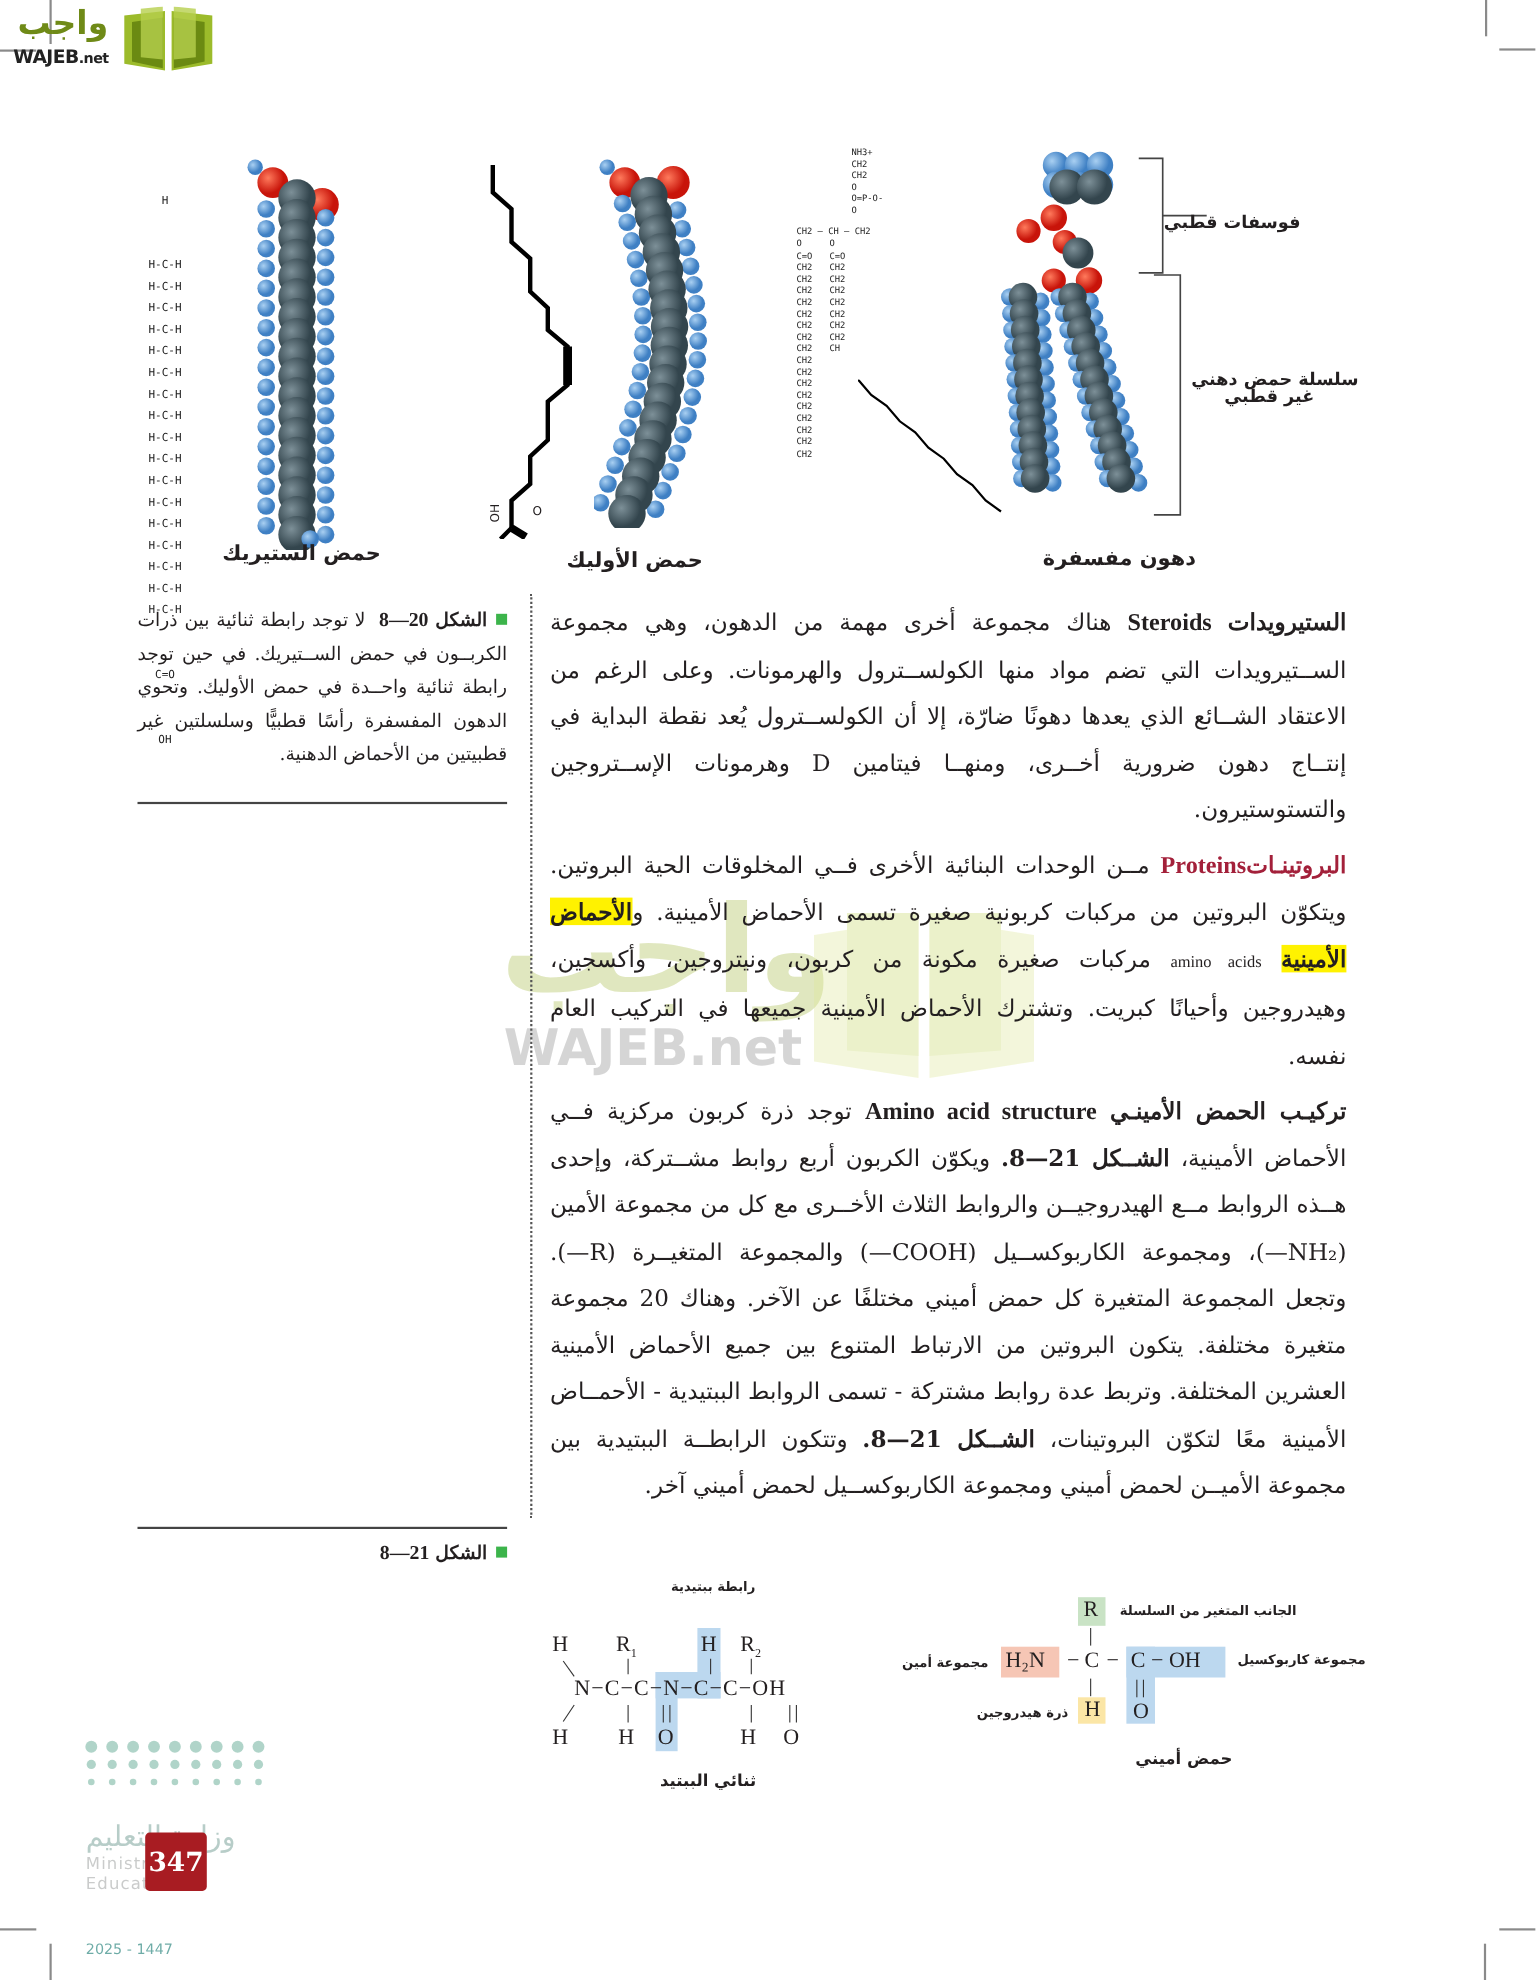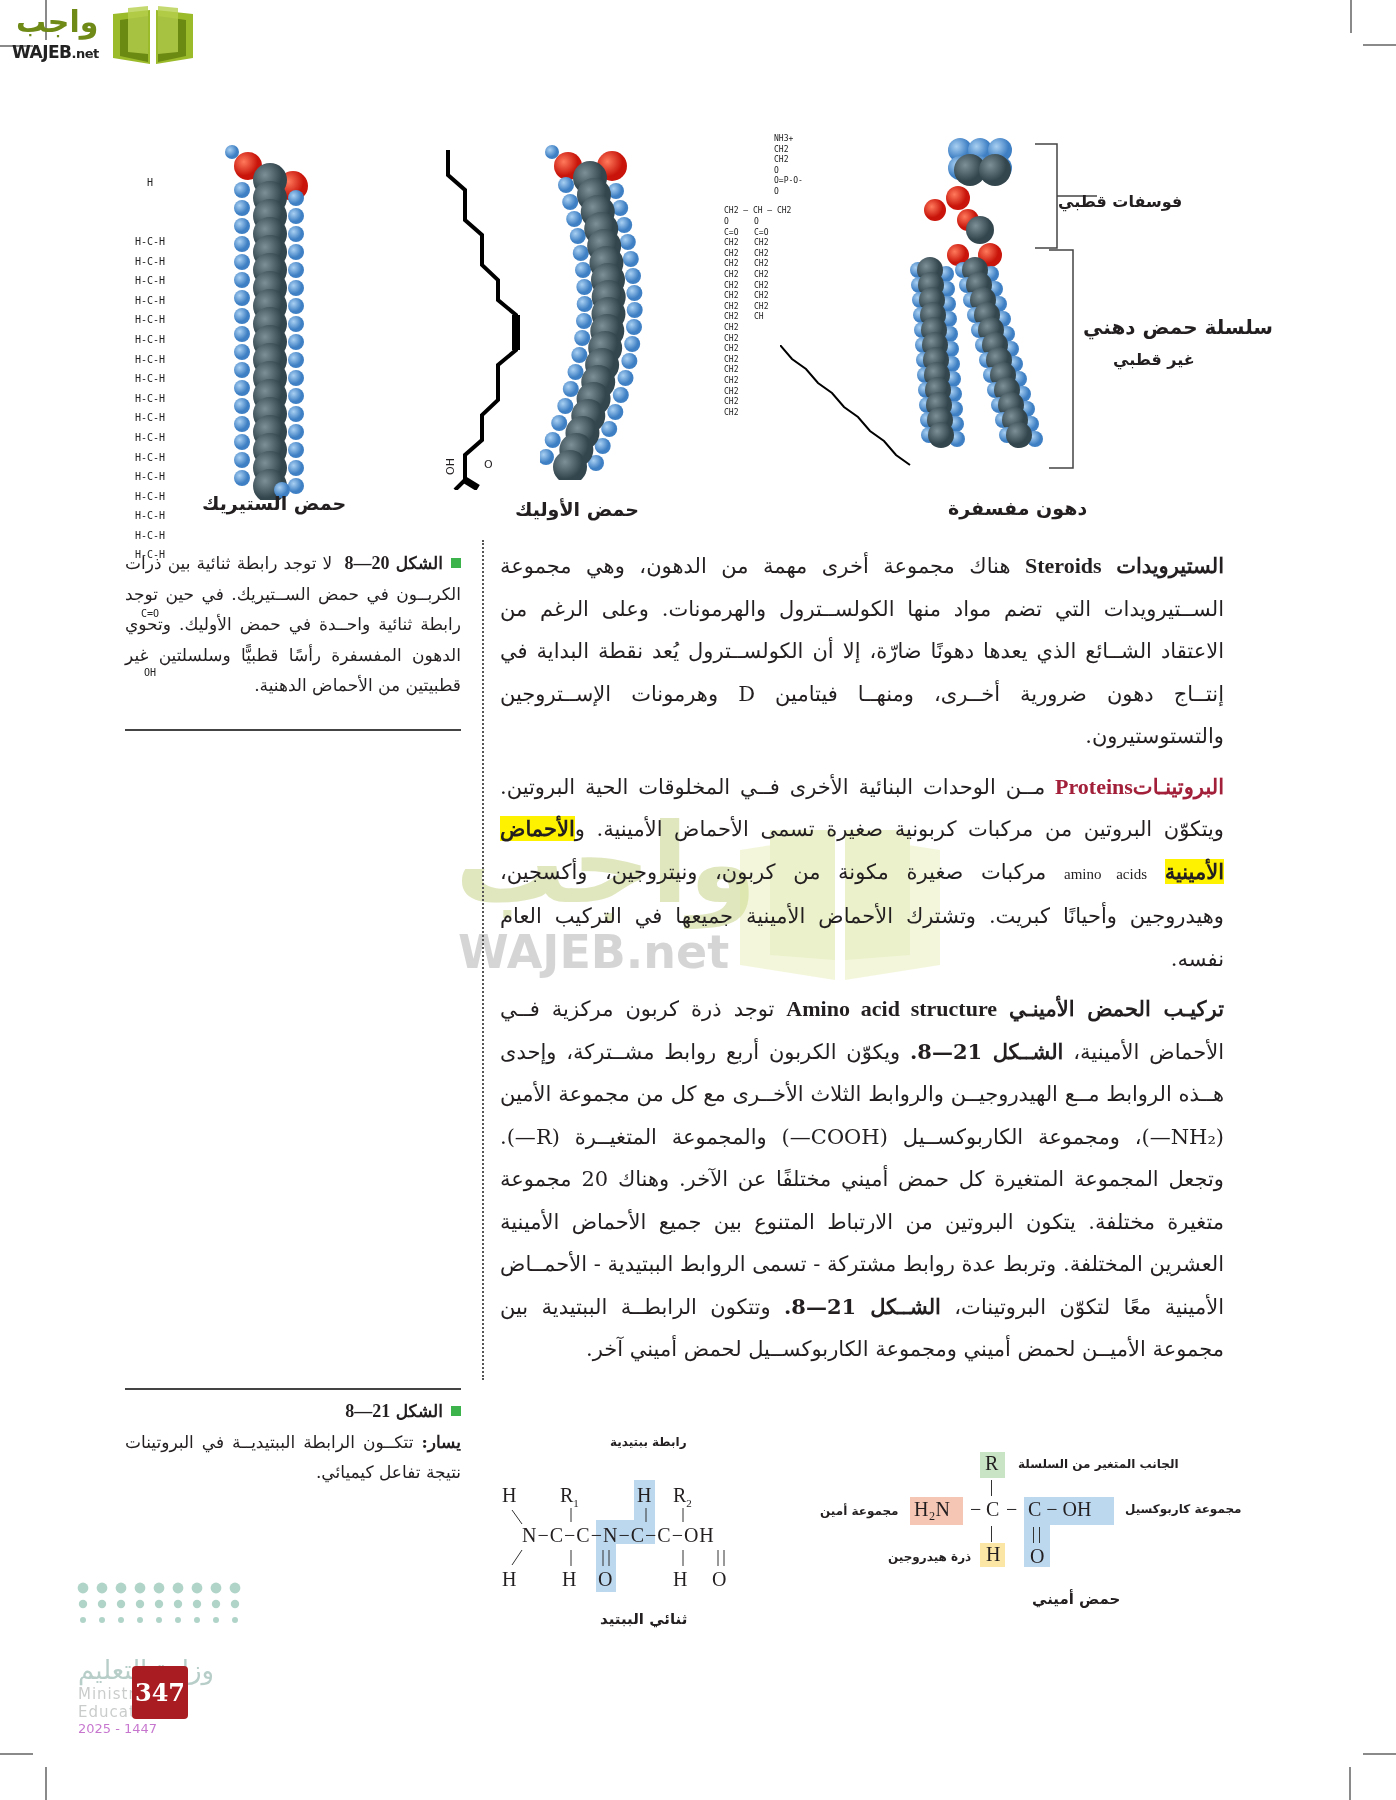--- a/index.html
+++ b/index.html
@@ -45,21 +45,21 @@
   .cyan { color:#1b8fb0; }
   
   .chem { position:absolute; font-family:"Liberation Serif", serif; font-size:20px; color:#231f20; }
   .box { position:absolute; }
   .chem-lbl { position:absolute; font-family:"DejaVu Sans", sans-serif; font-size:12px; font-weight:bold; direction:rtl; white-space:nowrap; color:#231f20; }
   .chem-title { position:absolute; font-family:"DejaVu Sans", sans-serif; font-size:15px; font-weight:bold; direction:rtl; white-space:nowrap; }
   
   .ministry { position:absolute; left:78px; top:1655px; width:170px; color:#9ab8b2; font-family:"DejaVu Sans", sans-serif; }
   .ministry .ar { font-size:26px; direction:rtl; text-align:left; opacity:0.7; }
   .ministry .en { font-size:15px; letter-spacing:1px; opacity:0.6; color:#a7aaa9; }
-  .ministry .yr { font-size:13px; opacity:0.6; color:#a21caf; }
+  .ministry .yr { font-size:13px; opacity:0.6; color:#0f766e;margin-top:44px; }
   .page-num { position:absolute; left:132px; top:1666px; width:56px; height:53px; background:#a81c22; border-radius:4px;
               color:#fff; font-family:"DejaVu Serif", serif; font-weight:bold; font-size:24px; text-align:center; line-height:53px; }
   .dots { position:absolute; left:75px; top:1580px; width:175px; height:55px; }
 </style>
 </head>
 <body>
 
 <div class="crop" style="left:1350px;top:0;width:2px;height:33px"></div>
 <div class="crop" style="left:1363px;top:44px;width:33px;height:2px"></div>
 <div class="crop" style="left:1363px;top:1753px;width:33px;height:2px"></div>
@@ -346,21 +346,21 @@
         <circle cx="119" cy="305" r="13" fill="url(#gC)"></circle>
       </g>
   </svg>
 
   <svg class="molecule" style="left:915px;top:10px" width="70" height="330" viewBox="0 0 70 330">
     <polyline points="0,4 22,4 22,108 0,108" fill="none" stroke="#444" stroke-width="1.5"></polyline>
     <line x1="22" y1="56" x2="62" y2="56" stroke="#444" stroke-width="1.5"></line>
     <polyline points="14,110 38,110 38,328 14,328" fill="none" stroke="#444" stroke-width="1.5"></polyline>
   </svg>
   <div class="fig-label" style="left:938px;top:62px;font-size:16px">فوسفات قطبي</div>
-  <div class="fig-label" style="left:963px;top:185px;font-size:20px">سلسلة حمض دهني</div>
+  <div class="fig-label" style="left:963px;top:205px;font-size:16px">سلسلة حمض دهني</div>
   <div class="fig-label" style="left:993px;top:220px;font-size:16px">غير قطبي</div>
   <div class="fig-label" style="left:828px;top:367px">دهون مفسفرة</div>
 </div>
 
 <div class="side" style="top:548px">
   <p>
     <span class="sq"></span><b>الشكل</b>
     <span class="fig-num" style="unicode-bidi:isolate" dir="ltr">8—20</span>
     &nbsp;<span>لا توجد رابطة ثنائية بين ذرات الكربــون في حمض الســتيريك. في حين توجد رابطة ثنائية واحــدة في حمض الأوليك. وتحوي الدهون المفسفرة رأسًا قطبيًّا وسلسلتين غير قطبيتين من الأحماض الدهنية.</span>
   </p>
@@ -392,21 +392,20 @@
     <span>ويكوّن الكربون أربع روابط مشــتركة، وإحدى هــذه الروابط مــع الهيدروجيــن والروابط الثلاث الأخــرى مع كل من مجموعة الأمين (NH₂—)، ومجموعة الكاربوكســيل (COOH—) والمجموعة المتغيــرة (R—). وتجعل المجموعة المتغيرة كل حمض أميني مختلفًا عن الآخر. وهناك 20 مجموعة متغيرة مختلفة. يتكون البروتين من الارتباط المتنوع بين جميع الأحماض الأمينية العشرين المختلفة. وتربط عدة روابط مشتركة - تسمى الروابط الببتيدية - الأحمــاض الأمينية معًا لتكوّن البروتينات،</span>
     <b>الشــكل 21—8.</b>
     <span>وتتكون الرابطــة الببتيدية بين مجموعة الأميــن لحمض أميني ومجموعة الكاربوكســيل لحمض أميني آخر.</span>
   </p>
 </div>
 
 <div class="rule" style="left:125px;top:1388px;width:336px"></div>
 <div class="side" style="top:1396px">
   <p><span class="sq"></span><b>الشكل</b>
      <span class="fig-num" dir="ltr" style="unicode-bidi:isolate">8—21</span></p>
-  <p><b>يسار:</b> <span>تتكــون الرابطة الببتيديــة في البروتينات نتيجة تفاعل كيميائي.</span></p>
 </div>
 
 <div class="abs" style="left:810px;top:1440px;width:440px;height:180px;">
   <div class="box" style="left:170px;top:12px;width:25px;height:26px;background:#c9e3c5"></div>
   <div class="box" style="left:100px;top:57px;width:53px;height:28px;background:#f6c6b5"></div>
   <div class="box" style="left:214px;top:57px;width:90px;height:28px;background:#bcd8ef"></div>
   <div class="box" style="left:214px;top:57px;width:26px;height:70px;background:#bcd8ef"></div>
   <div class="box" style="left:170px;top:103px;width:25px;height:24px;background:#fbe6a6"></div>
   <div class="chem" style="left:175px;top:12px">R</div>
   <div class="chem" style="left:104px;top:58px">H₂N</div>

